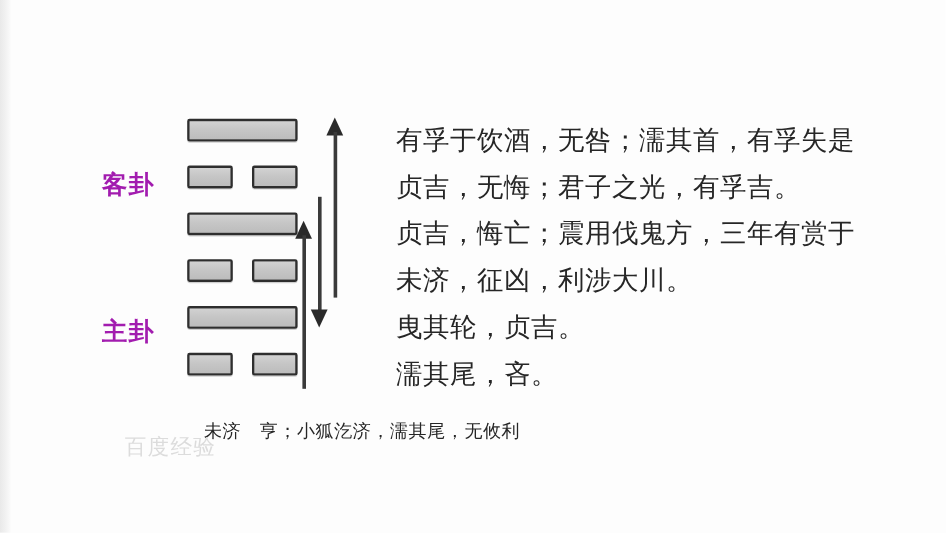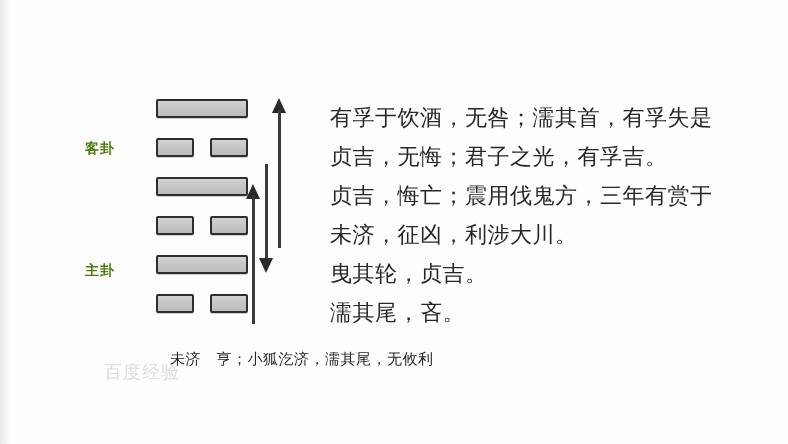--- a/index.html
+++ b/index.html
@@ -29,23 +29,23 @@
     top: 0;
     width: 9px;
     height: 444px;
     background: linear-gradient(to right, #e9e9e9 0%, #f2f2f2 55%, #fbfbfb 100%);
   }
 
   
   .side-label {
     position: absolute;
     font-family: "DejaVu Sans", "Liberation Sans", sans-serif;
-    font-size: 14px;
+    font-size: 21px;
     font-weight: 700;
-    color: #4d7c0f;
+    color: #a21caf;
     letter-spacing: 1px;
     white-space: nowrap;
   }
   #label-ke  { left: 85px;  top: 140px; }
   #label-zhu { left: 85px;  top: 262px; }
 
   
   #hexagram {
     position: absolute;
     left: 156px;

